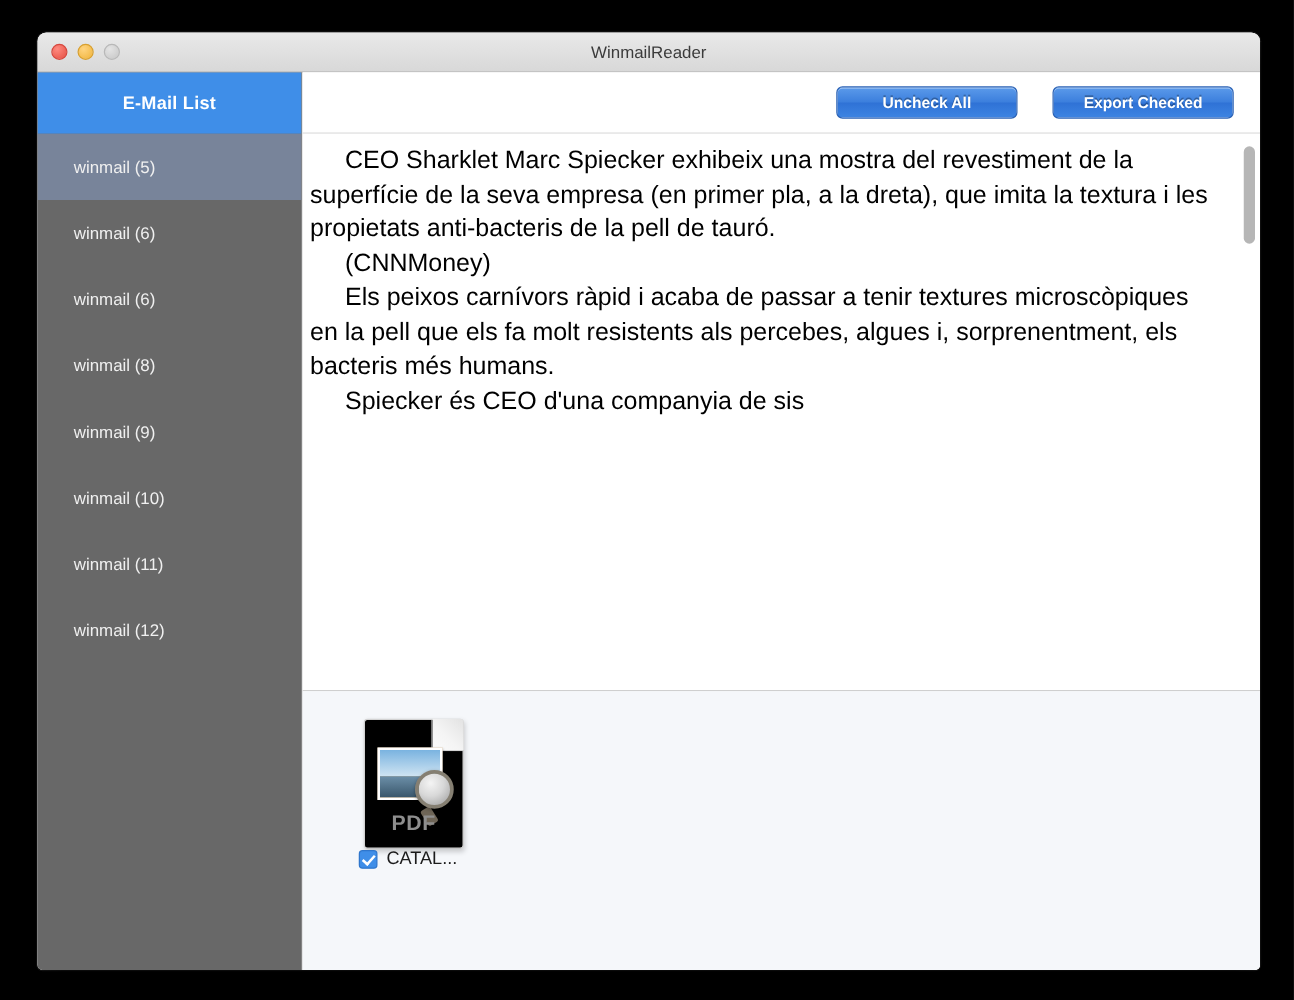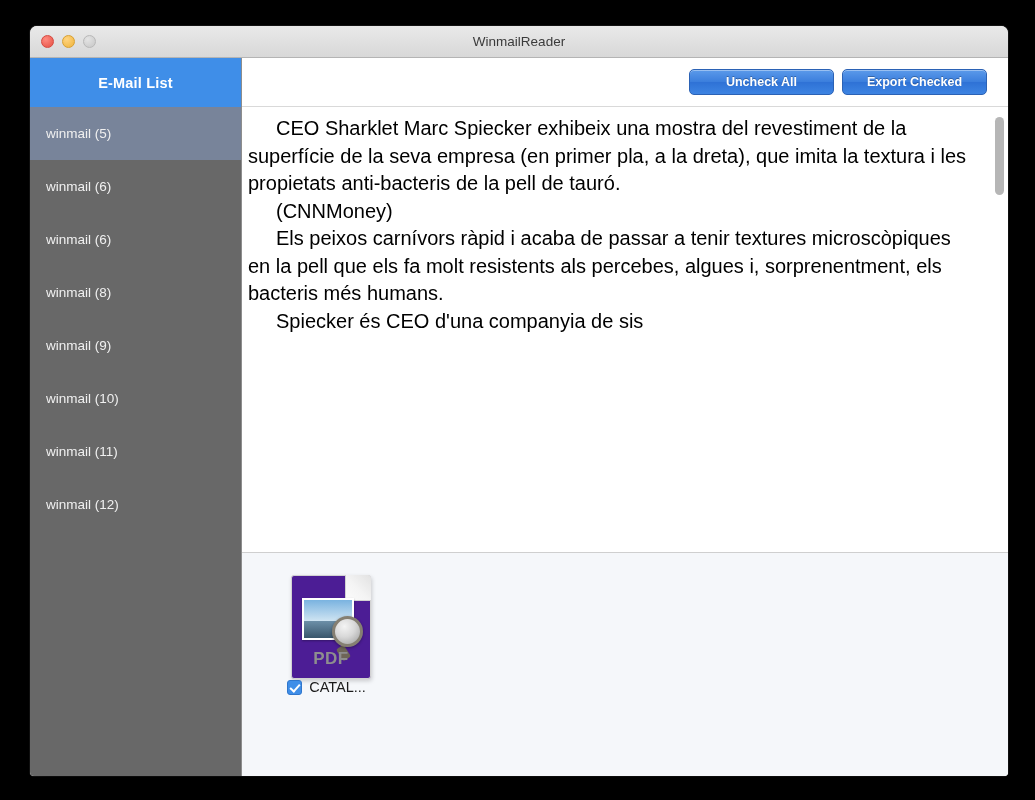--- a/index.html
+++ b/index.html
@@ -83,21 +83,21 @@
     font-weight: bold;
     display: flex;
     align-items: center;
     justify-content: center;
     letter-spacing: 0.2px;
   }
   .mail-item {
     height: 53px;
     display: flex;
     align-items: center;
-    padding-left: 16px;
+    padding-left: 29px;
     color: #f0f0f0;
     font-size: 13.5px;
   }
   .mail-item.selected { background: #78849a; }
 
   
   #right {
     flex: 1 1 auto;
     display: flex;
     flex-direction: column;
@@ -107,21 +107,21 @@
 
   
   #toolbar {
     height: 49px;
     background: #ffffff;
     border-bottom: 1px solid #d9d9d9;
     display: flex;
     align-items: center;
     justify-content: flex-end;
     padding-right: 21px;
-    gap: 8px;
+    gap: 28px;
   }
   .tb-button {
     height: 26px;
     min-width: 145px;
     padding: 0 14px;
     border-radius: 5px;
     border: 1px solid #2b62b5;
     background: linear-gradient(to bottom, #5b9aea 0%, #3c7fdd 48%, #2f72d6 52%, #3d84e2 100%);
     color: #ffffff;
     font-size: 12.5px;
@@ -180,21 +180,21 @@
     display: flex;
     flex-direction: column;
     align-items: center;
   }
 
   
   .pdf-icon {
     position: relative;
     width: 80px;
     height: 104px;
-    background: #4c1d95;
+    background: #000000;
     border: 1px solid #d2d2d2;
     border-radius: 3px;
     box-shadow: 1px 2px 4px rgba(0,0,0,0.18);
   }
   .pdf-icon .fold {
     position: absolute;
     top: -1px; right: -1px;
     width: 26px; height: 26px;
     background: linear-gradient(225deg, #e2e2e2 0%, #f4f4f4 55%, #fbfbfb 100%);
     border-left: 1px solid #d2d2d2;

